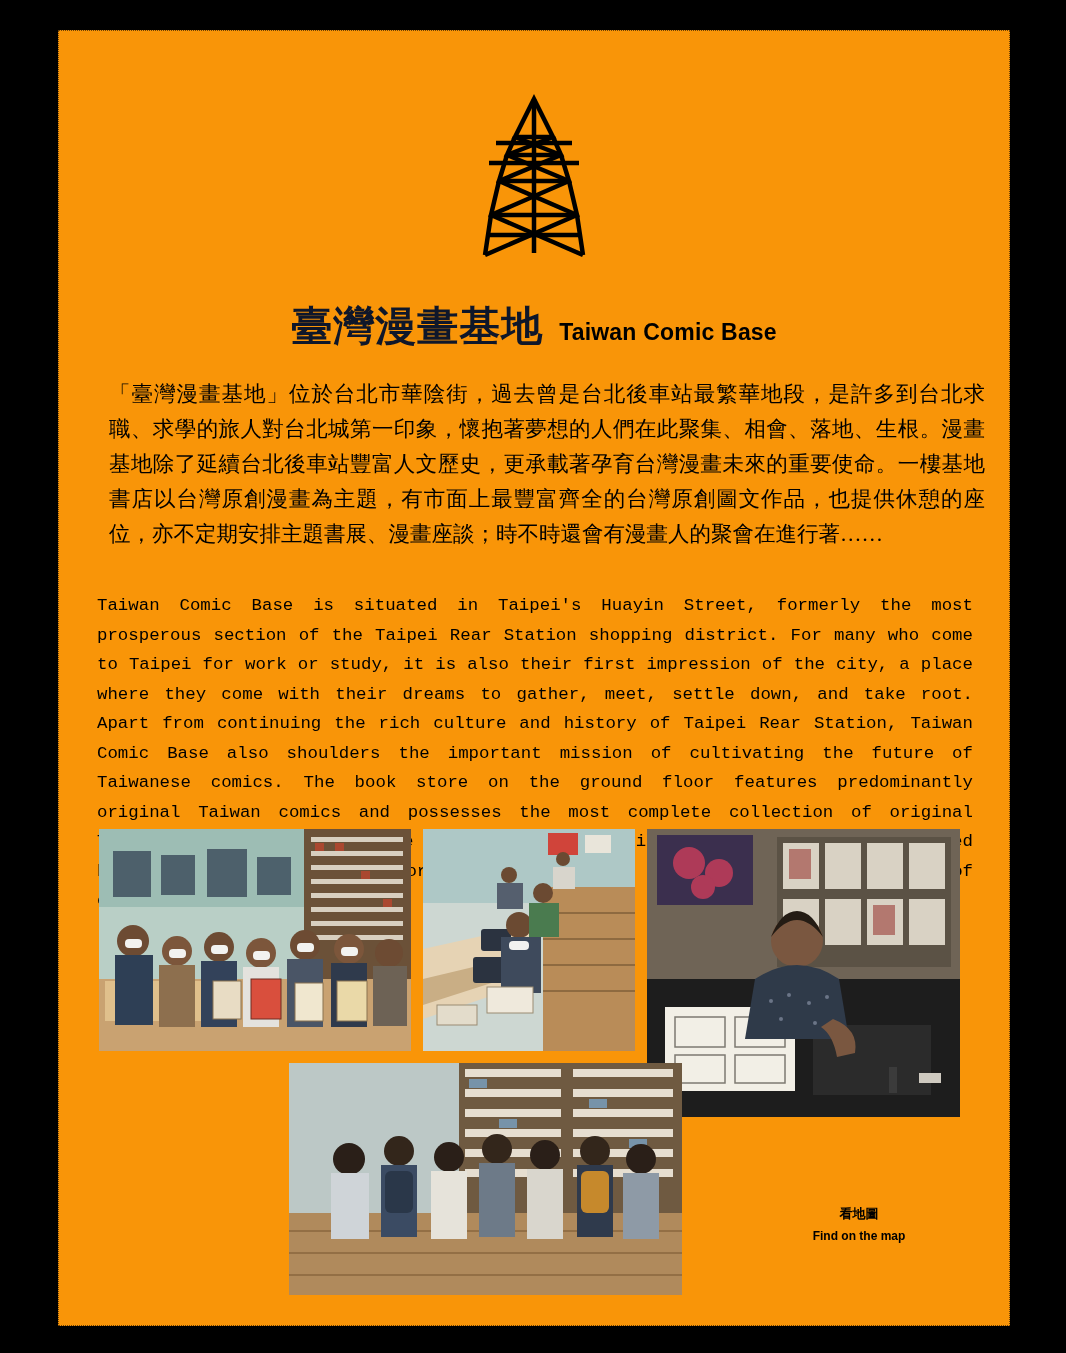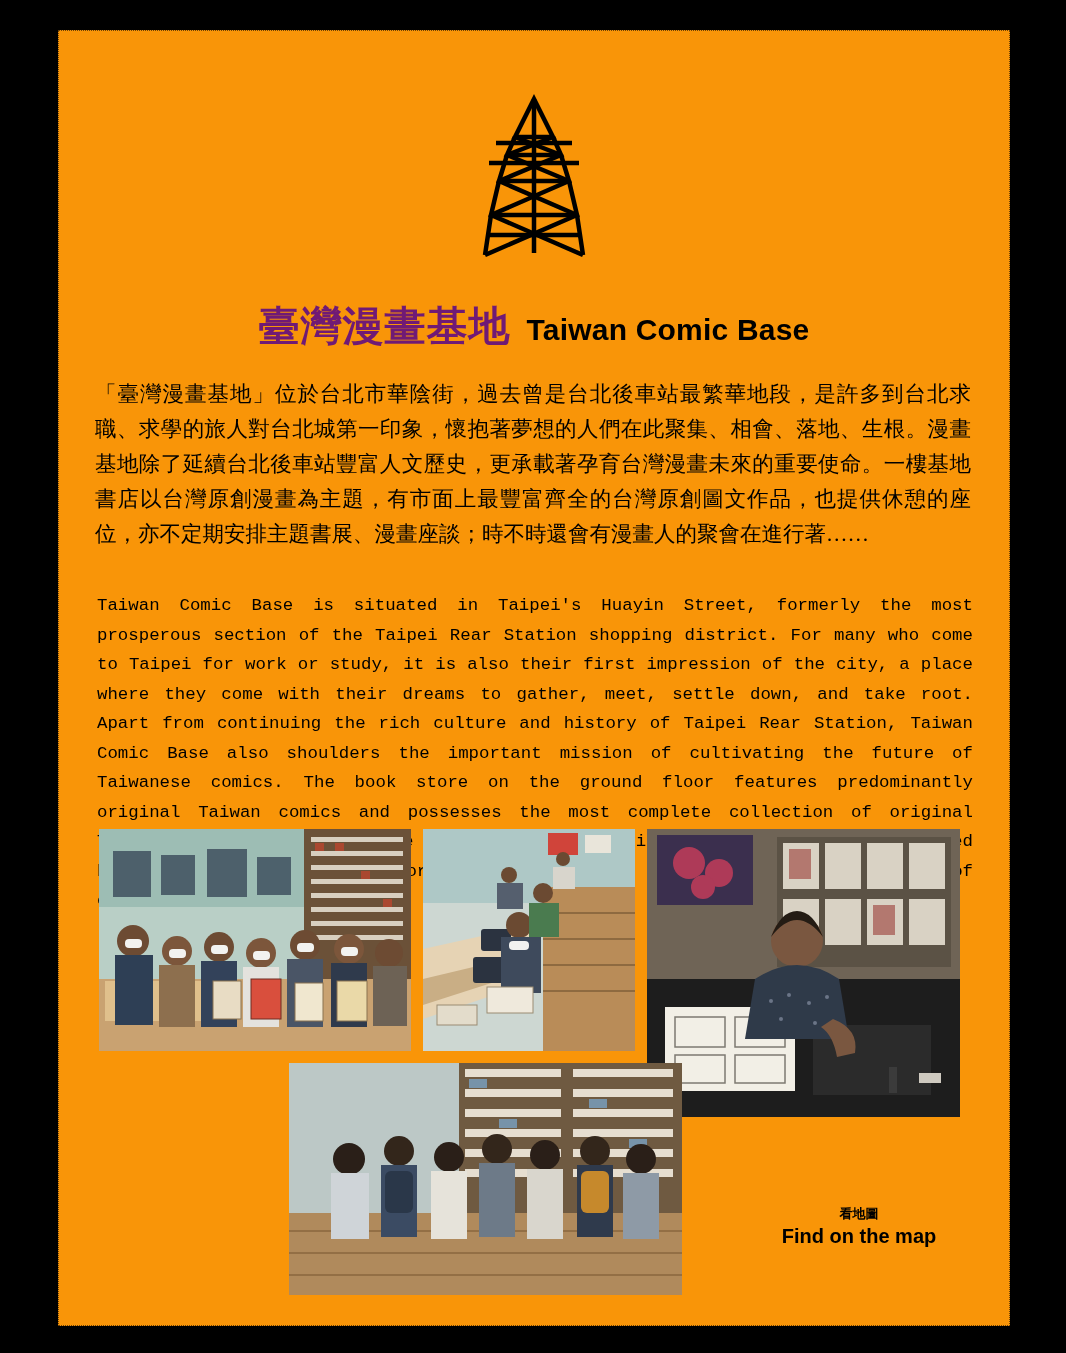--- a/index.html
+++ b/index.html
@@ -48,35 +48,35 @@
     width: 100%;
     display: flex;
     align-items: baseline;
     justify-content: center;
     gap: 16px;
   }
   .title-zh {
     font-family: "Liberation Sans", "DejaVu Sans", sans-serif;
     font-size: 41px;
     font-weight: 700;
-    color: #701a75;
+    color: #0f172a;
     letter-spacing: 1px;
   }
   .title-en {
     font-family: "Liberation Sans", sans-serif;
-    font-size: 30px;
+    font-size: 23px;
     font-weight: 700;
     color: #000;
     letter-spacing: 0.2px;
   }
 
   
   .para-zh {
     position: absolute;
-    left: 36px;
+    left: 50px;
     top: 340px;
     width: 876px;
     font-family: "Liberation Serif", "DejaVu Serif", serif;
     font-size: 21.5px;
     line-height: 35px;
     color: #000;
     text-align: justify;
     text-justify: inter-character;
     margin-top: 6px;
   }
@@ -117,21 +117,21 @@
     color: #000;
   }
   .map-zh {
     font-family: "Liberation Sans", "DejaVu Sans", sans-serif;
     font-size: 13px;
     font-weight: 700;
     line-height: 22px;
   }
   .map-en {
     font-family: "Liberation Sans", sans-serif;
-    font-size: 20px;
+    font-size: 12px;
     font-weight: 700;
     line-height: 22px;
   }
 </style>
 </head>
 <body>
 
 <div class="page">
   <div class="inner">
 

